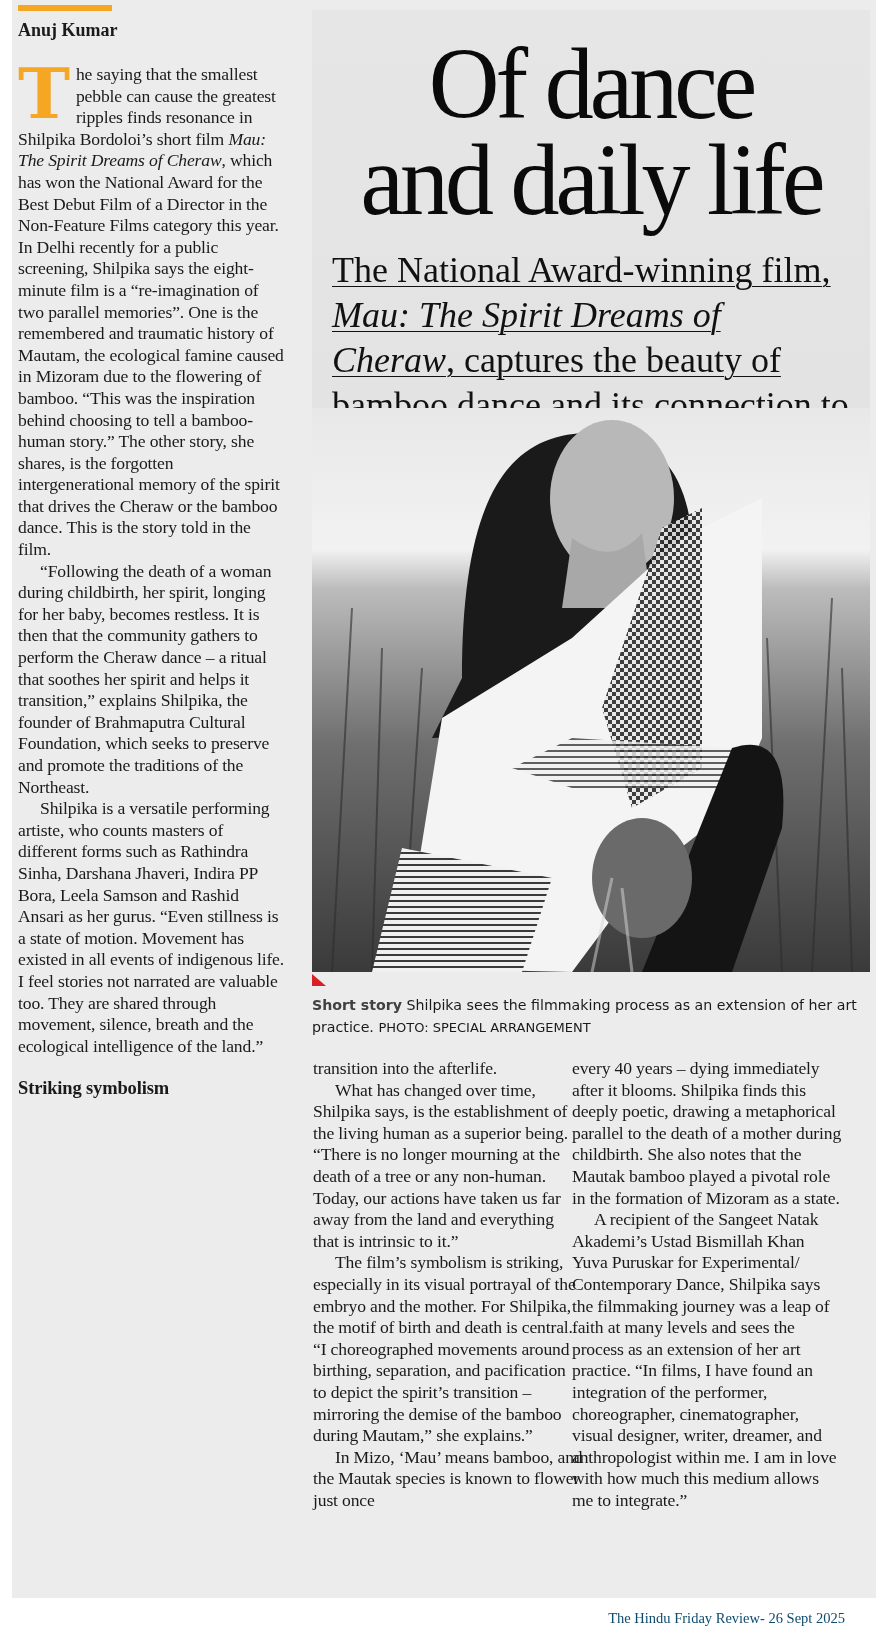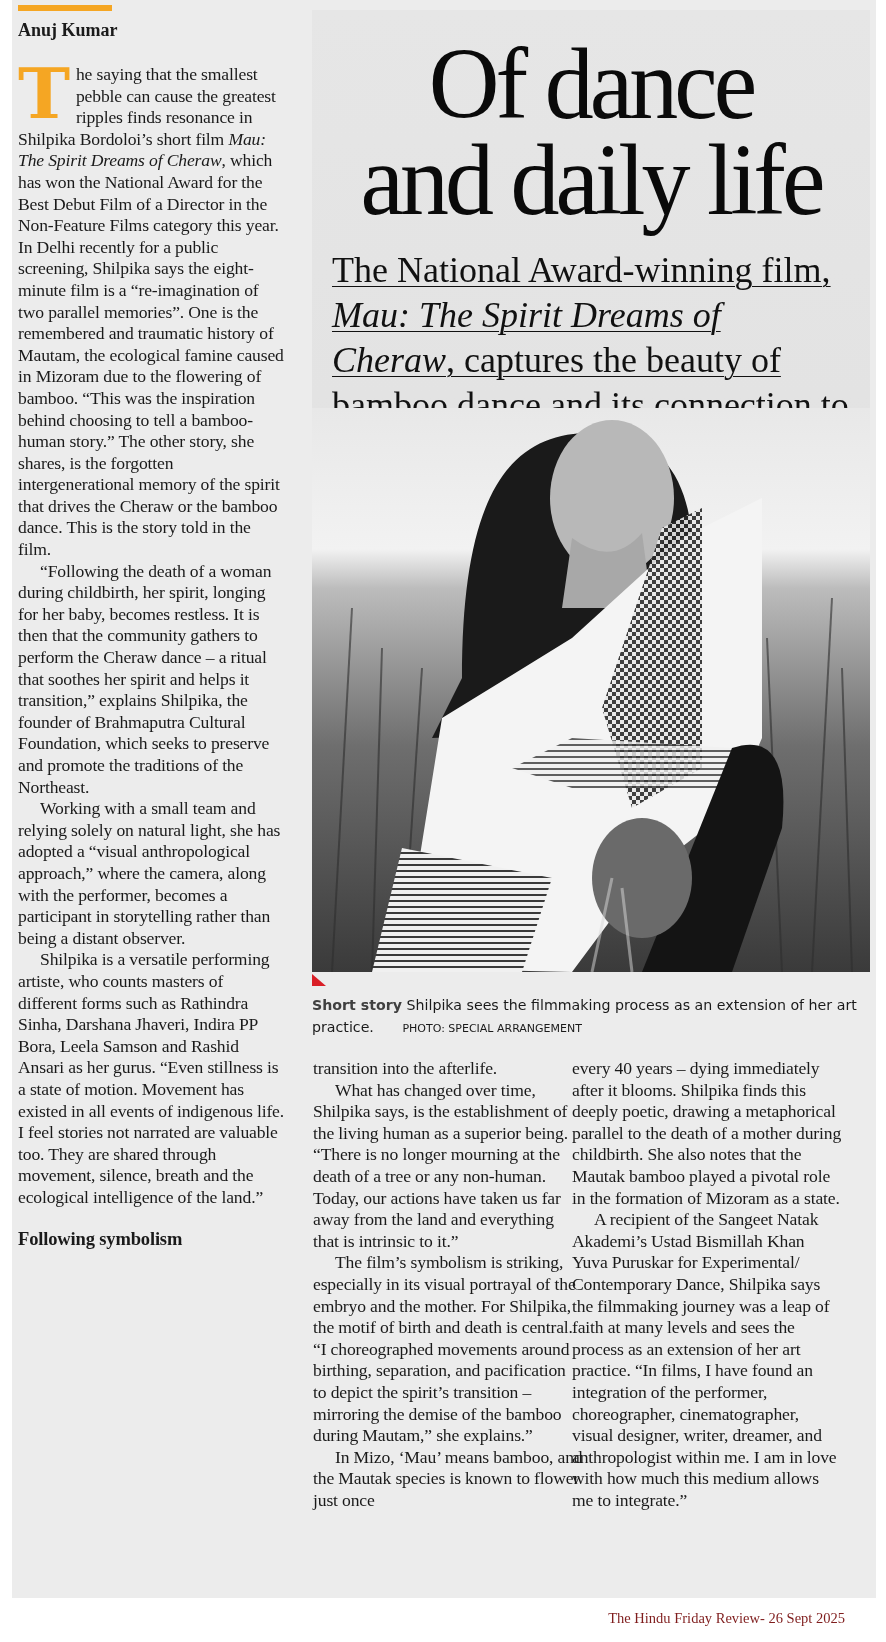--- a/index.html
+++ b/index.html
@@ -25,39 +25,38 @@
               letter-spacing: -4px; color: #0a0a0a; transform: scaleY(1.03); }
   .deck { position: absolute; left: 20px; top: 238px; width: 518px; text-align: left;
           font-size: 36px; line-height: 45px; color: #111; }
   .deck span { text-decoration: underline; text-decoration-thickness: 1px; text-underline-offset: 4px; }
   .photo { position: absolute; left: 0; top: 398px; width: 558px; height: 564px; }
   .caption-mark { position: absolute; left: 312px; top: 974px; width: 0; height: 0;
                   border-left: 14px solid #d91e26; border-top: 12px solid transparent; }
   .caption { position: absolute; left: 312px; top: 994px; width: 560px;
              font-family: "DejaVu Sans", sans-serif; font-size: 14.2px; line-height: 22px; color: #1a1a1a; }
   .caption .lead { color: #404040; font-weight: bold; }
-  .caption .credit { font-size: 11px; margin-left: 24px; }
+  .caption .credit { font-size: 13px; }
   .footer { position: absolute; right: 41px; top: 1610px; font-family: "Liberation Serif", serif;
-            font-size: 14.5px; color: #7f1d1d; }
+            font-size: 14.5px; color: #0c4a6e; }
   .cutoff { position: absolute; left: 12px; top: 1598px; width: 864px; height: 44px; background: #ffffff; }
 </style>
 </head>
 <body>
 
 <div class="page"></div>
 
 <div class="accent-bar"></div>
 <div class="byline">Anuj Kumar</div>
 
 <div class="col col-left">
   <p><span class="dropcap">T</span><span>he saying that the smallest pebble can cause the greatest ripples finds resonance in Shilpika Bordoloi’s short film </span><em>Mau: The Spirit Dreams of Cheraw</em><span>, which has won the National Award for the Best Debut Film of a Director in the Non-Feature Films category this year. In Delhi recently for a public screening, Shilpika says the eight-minute film is a “re-imagination of two parallel memories”. One is the remembered and traumatic history of Mautam, the ecological famine caused in Mizoram due to the flowering of bamboo. “This was the inspiration behind choosing to tell a bamboo-human story.” The other story, she shares, is the forgotten intergenerational memory of the spirit that drives the Cheraw or the bamboo dance. This is the story told in the film.</span></p>
   <p class="ind">“Following the death of a woman during childbirth, her spirit, longing for her baby, becomes restless. It is then that the community gathers to perform the Cheraw dance – a ritual that soothes her spirit and helps it transition,” explains Shilpika, the founder of Brahmaputra Cultural Foundation, which seeks to preserve and promote the traditions of the Northeast.</p>
-  <p class="ind">Working with a small team and relying solely on natural light, she has adopted a “visual anthropological approach,” where the camera, along with the performer, becomes a participant in storytelling rather than being a distant observer.</p>
   <p class="ind">Shilpika is a versatile performing artiste, who counts masters of different forms such as Rathindra Sinha, Darshana Jhaveri, Indira PP Bora, Leela Samson and Rashid Ansari as her gurus. “Even stillness is a state of motion. Movement has existed in all events of indigenous life. I feel stories not narrated are valuable too. They are shared through movement, silence, breath and the ecological intelligence of the land.”</p>
-  <p class="subhead">Following symbolism</p>
+  <p class="subhead">Striking symbolism</p>
 </div>
 
 <div class="hero">
   <div class="headline">
     <div>Of dance</div>
     <div>and daily life</div>
   </div>
   <div class="deck">
     <span>The National Award-winning film, </span><span style="font-style:italic">Mau: The Spirit Dreams of Cheraw</span><span>, captures the beauty of bamboo dance and its connection to life in Mizoram</span>
   </div>

